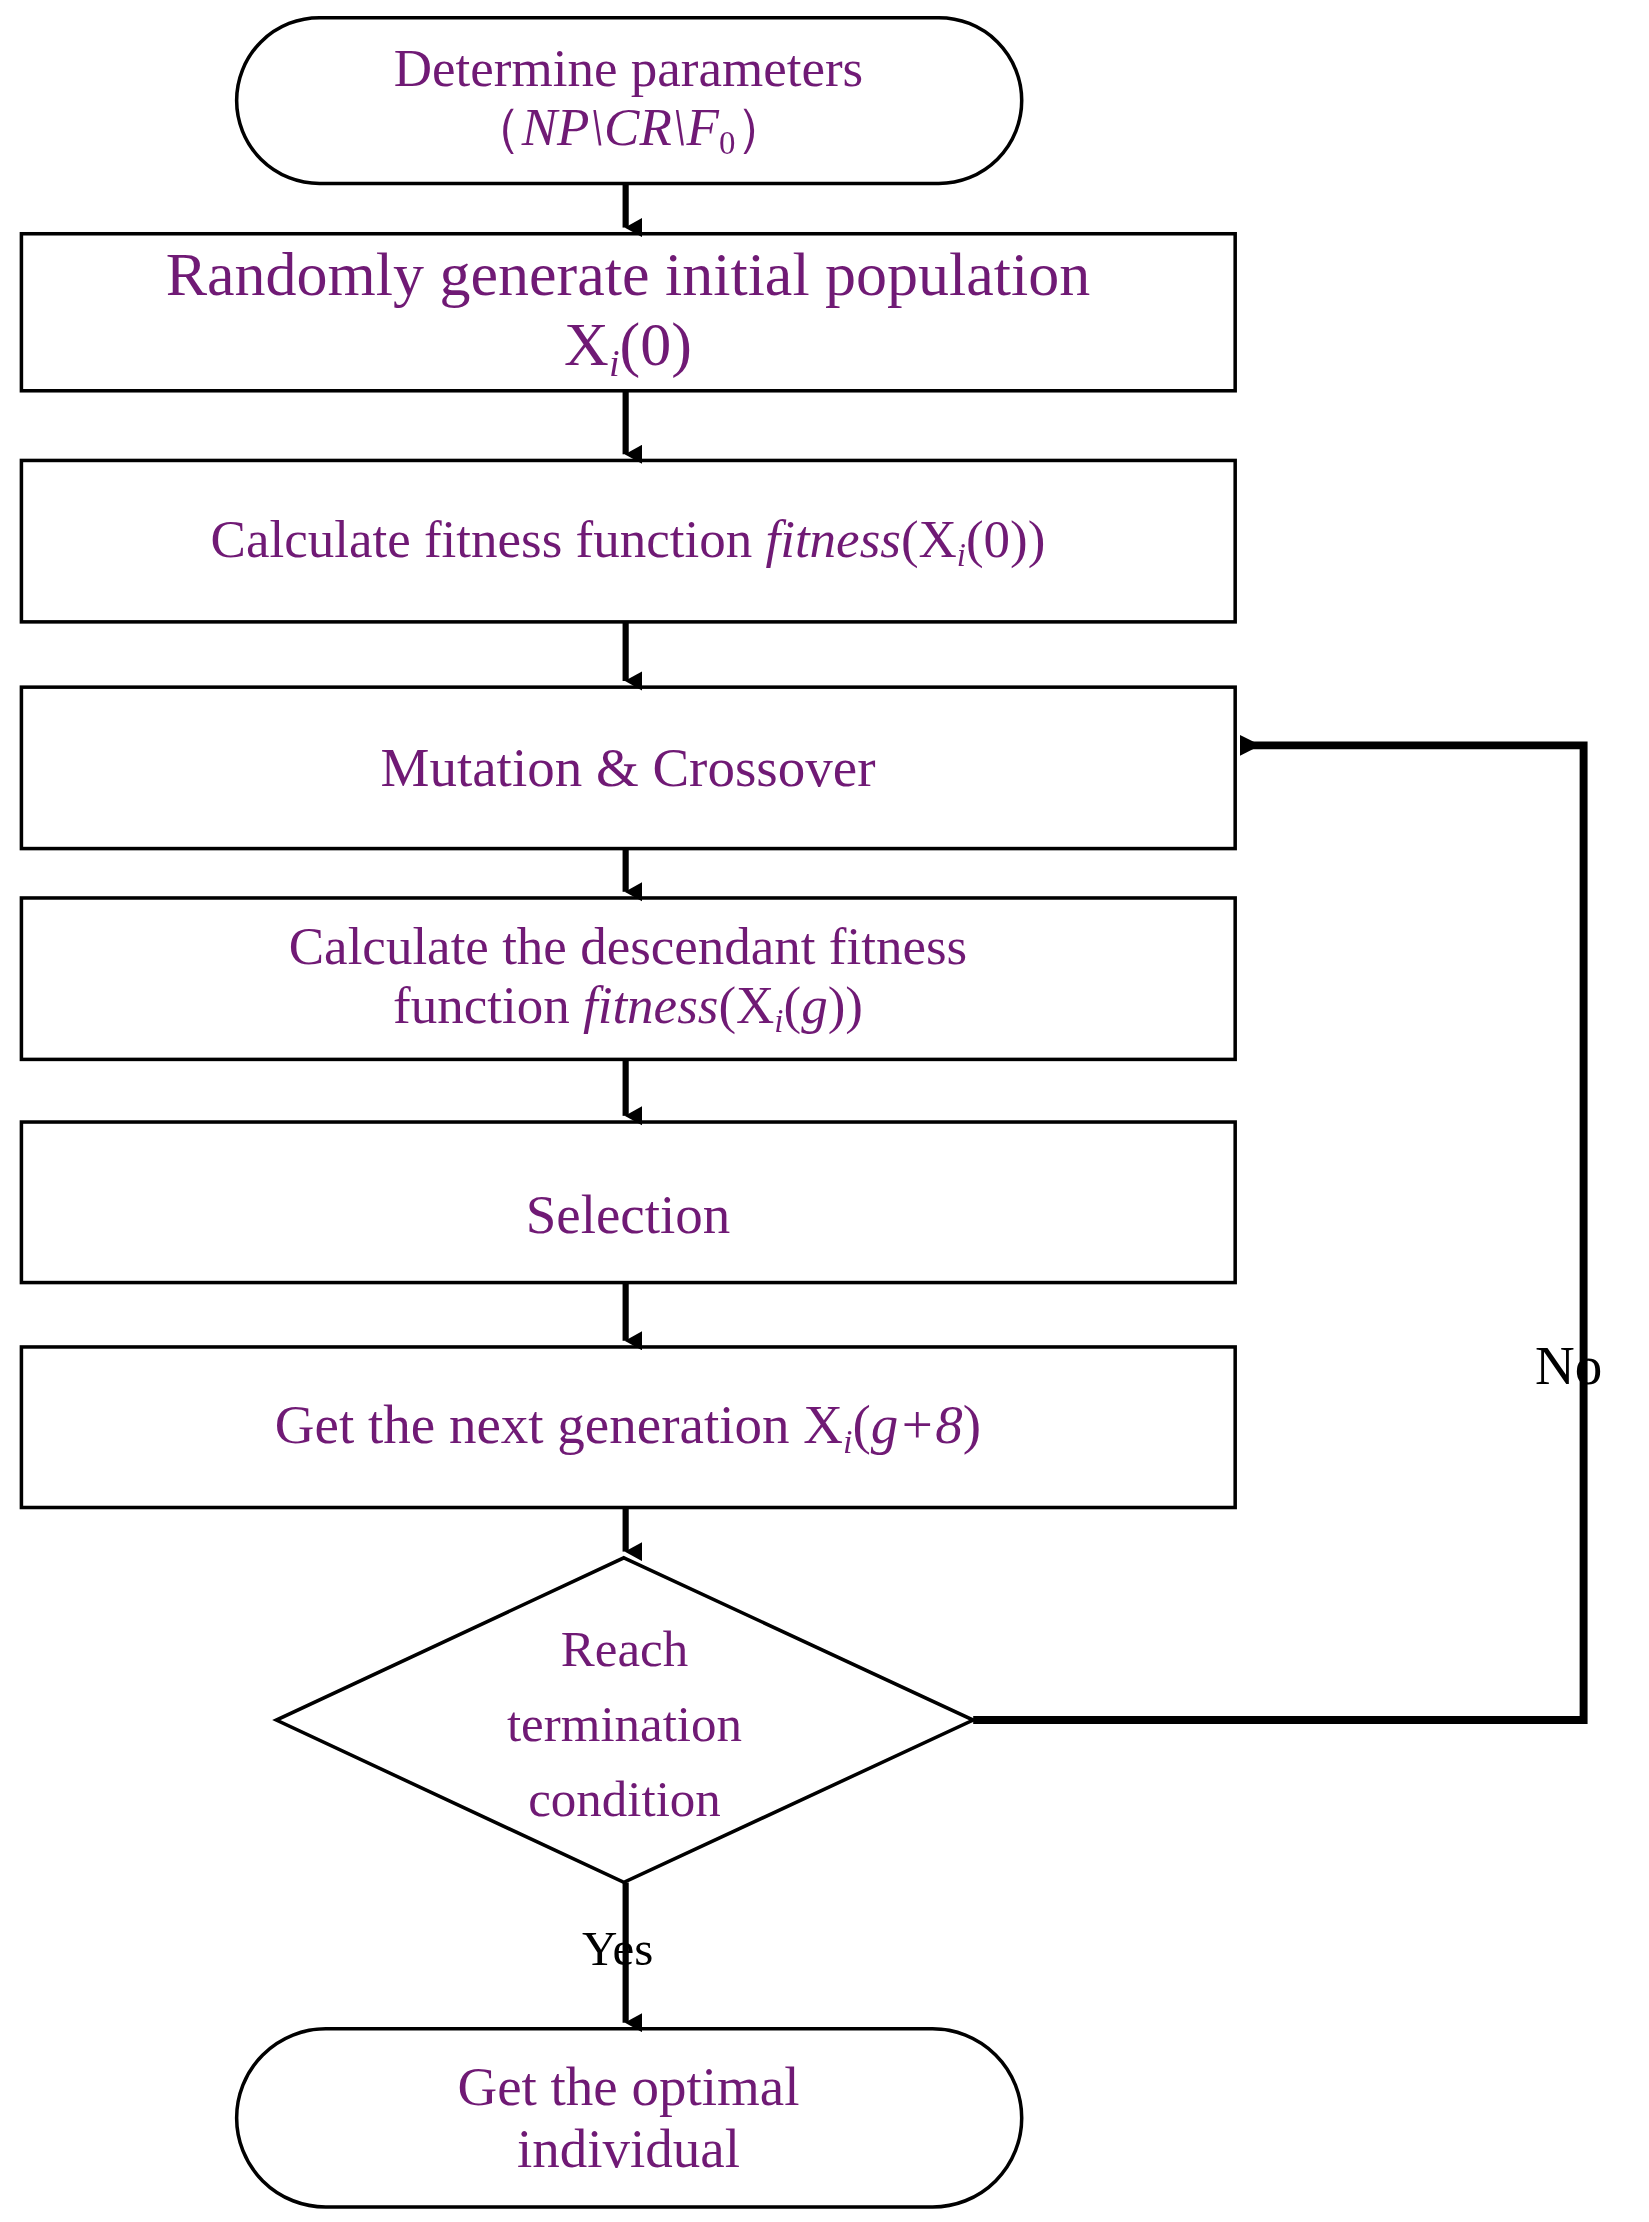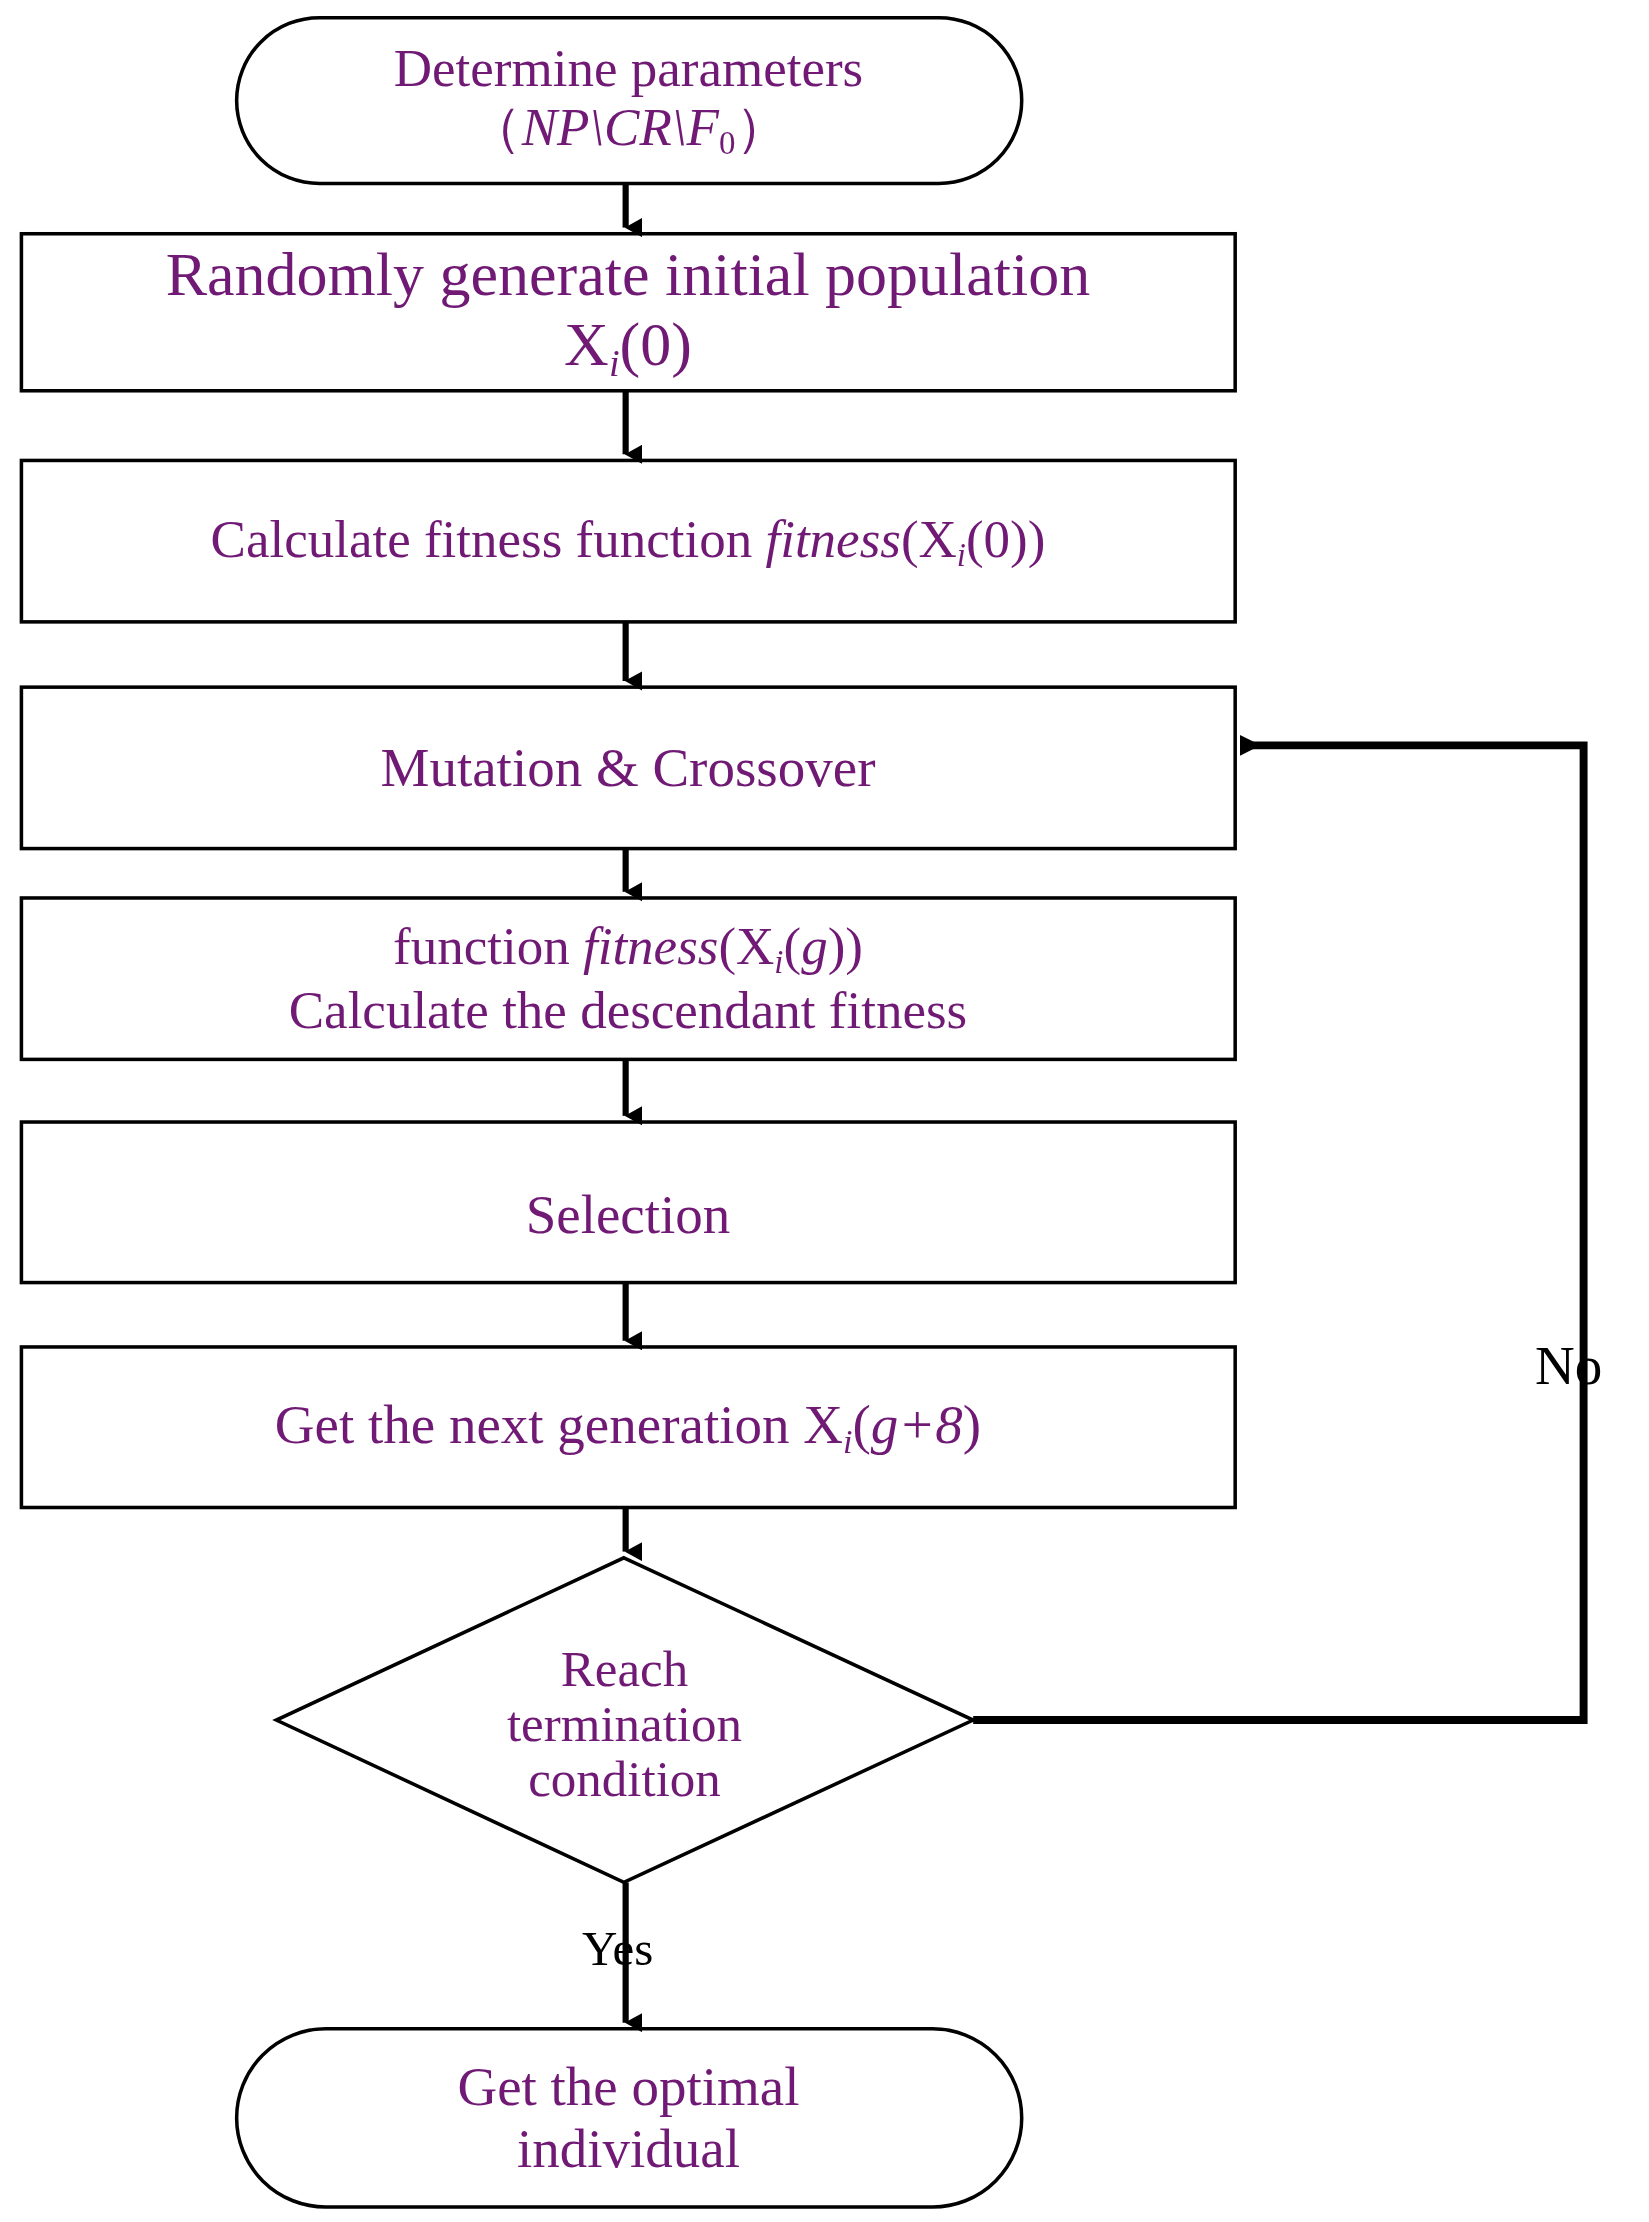--- a/index.html
+++ b/index.html
@@ -120,37 +120,37 @@
     <span class="line">
       <span>Calculate fitness function </span><span class="ital">fitness</span><span>(X</span><span class="sub">i</span><span>(0))</span>
     </span>
   </div>
 
   <div class="node-label" style="left:21px; top:687px; width:1214px; height:161px; font-size:55px;">
     <span class="line">Mutation &amp; Crossover</span>
   </div>
 
   <div class="node-label" style="left:21px; top:898px; width:1214px; height:161px; font-size:53px;">
+    <span class="line">Calculate the descendant fitness</span>
     <span class="line">
       <span>function </span><span class="ital">fitness</span><span>(X</span><span class="sub">i</span><span>(</span><span class="ital">g</span><span>))</span>
     </span>
-    <span class="line">Calculate the descendant fitness</span>
   </div>
 
   <div class="node-label" style="left:21px; top:1122px; width:1214px; height:186px; font-size:55px;">
     <span class="line">Selection</span>
   </div>
 
   <div class="node-label" style="left:21px; top:1347px; width:1214px; height:161px; font-size:55px;">
     <span class="line">
       <span>Get the next generation X</span><span class="sub">i</span><span>(</span><span class="ital">g+8</span><span>)</span>
     </span>
   </div>
 
-  <div class="node-label" style="left:276px; top:1579px; width:697px; height:291px; font-size:51px; line-height:1.08;">
+  <div class="node-label" style="left:276px; top:1579px; width:697px; height:291px; font-size:51px; line-height:1.08;gap:20px;">
     <span class="line">Reach</span>
     <span class="line">termination</span>
     <span class="line">condition</span>
   </div>
 
   <div class="node-label" style="left:236px; top:2029px; width:785px; height:178px; font-size:55px;">
     <span class="line">Get the optimal</span>
     <span class="line">individual</span>
   </div>
 

